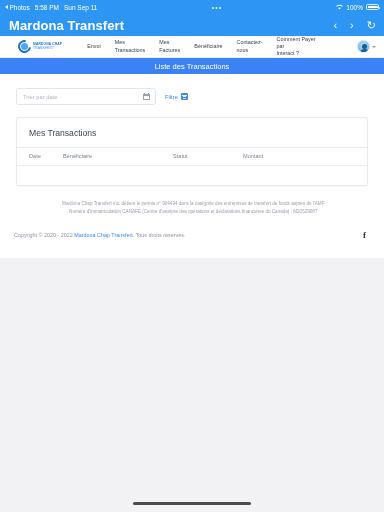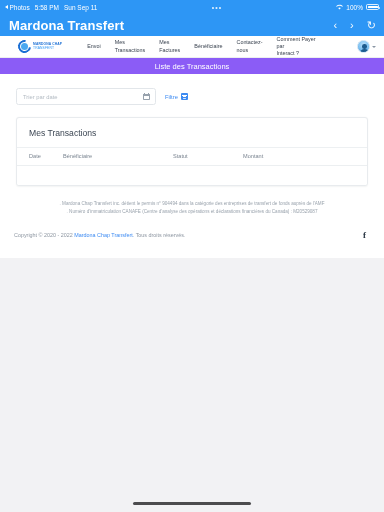--- a/index.html
+++ b/index.html
@@ -64,21 +64,21 @@
     width: 13px; height: 13px; border-radius: 50%;
     background: radial-gradient(circle at 50% 35%, #bfe2fb 0%, #7ec2f2 55%, #3f92d8 100%);
     border: .5px solid #cfe3f3; position: relative; overflow: hidden;
   }
   .avatar::before { content: ""; position: absolute; left: 4.2px; top: 3px; width: 4.6px; height: 4.6px; border-radius: 50%; background: #1d5c8f; }
   .avatar::after { content: ""; position: absolute; left: 2.2px; top: 8.4px; width: 8.6px; height: 5px; border-radius: 4.3px 4.3px 0 0; background: #1d5c8f; }
   .caret-dn { width: 0; height: 0; border-left: 2px solid transparent; border-right: 2px solid transparent; border-top: 2.4px solid #8b97a5; }
 
   
   .banner {
-    background: #8b5cf6; color: #ffffff; text-align: center;
+    background: #3b82f6; color: #ffffff; text-align: center;
     font-size: 7.5px; padding: 3.5px 0; flex: 0 0 auto;
   }
 
   
   .page { background: #ffffff; flex: 0 0 auto; padding: 0 0 6px 0; }
   .content { padding: 14px 16px 0 16px; }
 
   .filter-row { display: flex; align-items: center; gap: 9px; }
   .date-field {
     flex: 0 0 140px; height: 17px; background: #ffffff;

